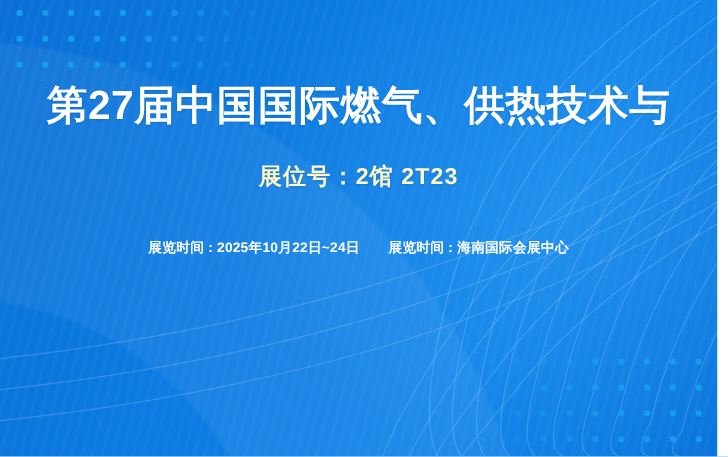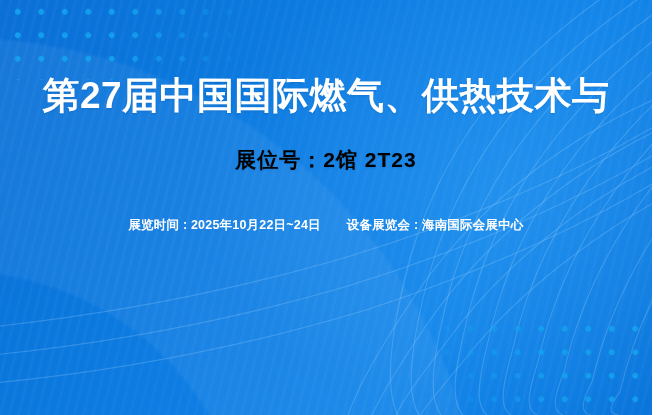--- a/index.html
+++ b/index.html
@@ -119,21 +119,21 @@
     font-size: 37px;
     line-height: 48px;
     letter-spacing: .5px;
     text-shadow: 0 1px 2px rgba(4,60,120,0.18);
   }
   #title-block .tline { display: block; white-space: nowrap; }
 
   #booth-line {
     margin-top: 26px;
     text-align: center;
-    color: #000000;
+    color: #fef9c3;
     font-weight: bold;
     font-size: 21px;
     letter-spacing: 1px;
     text-shadow: 0 1px 2px rgba(4,60,120,0.18);
   }
 
   #meta-line {
     margin-top: 43px;
     text-align: center;
     color: #ffffff;
@@ -192,17 +192,17 @@
   <div id="content">
 
     <div id="title-block">
       <span class="tline">第27届中国国际燃气、供热技术与</span>
     </div>
 
     <div id="booth-line">展位号：2馆 2T23</div>
 
     <div id="meta-line">
       <span class="meta-item">展览时间 : 2025年10月22日~24日</span>
-      <span class="meta-item">设备展览会 : 海南国际会展中心</span>
+      <span class="meta-item">展览时间 : 海南国际会展中心</span>
     </div>
 
   </div>
 </div>
 
 </body></html>

